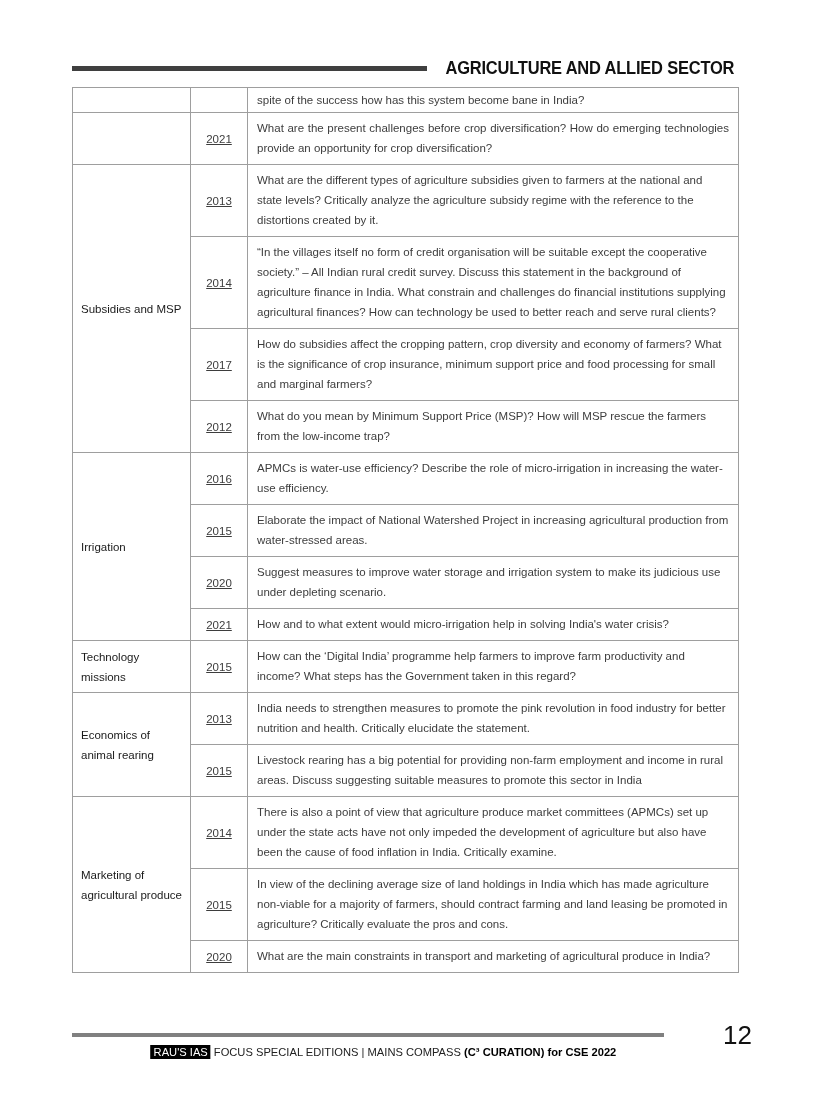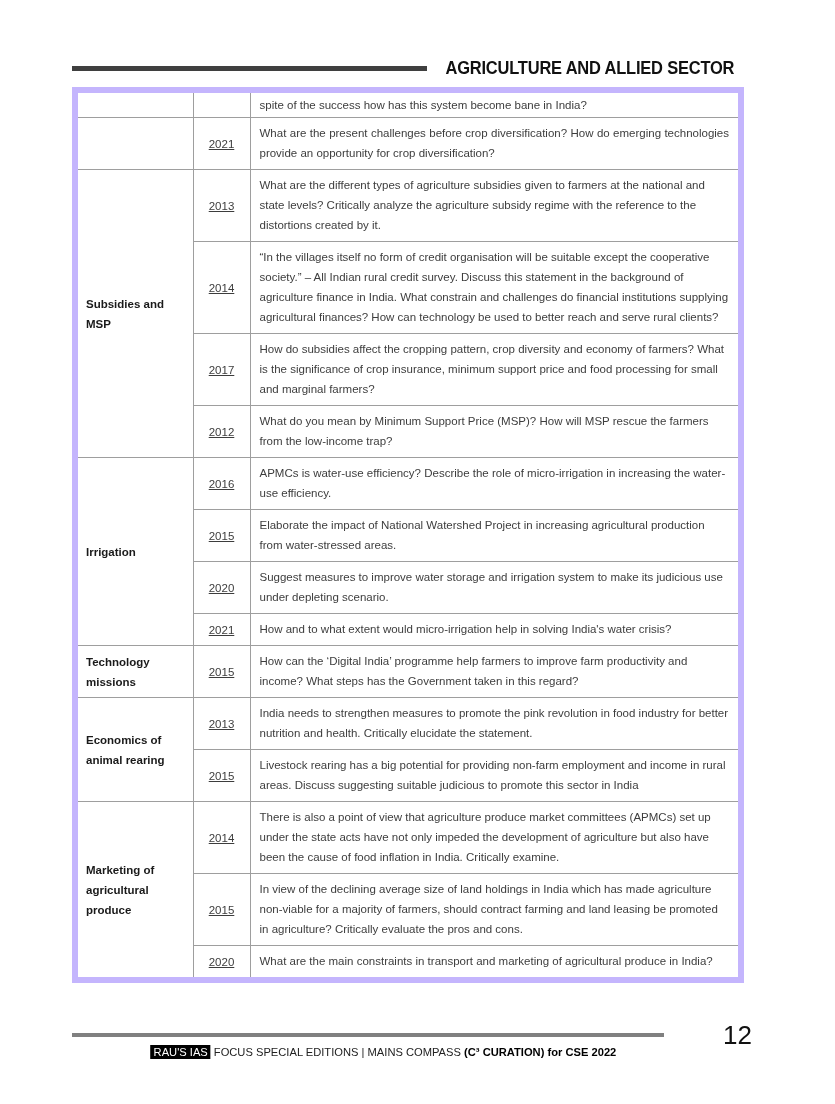--- a/index.html
+++ b/index.html
@@ -20,23 +20,23 @@
   }
   
   .qtable{
     position:absolute;left:72px;top:87px;width:666px;
     border-collapse:collapse;table-layout:fixed;
   }
   .qtable td{
     border:1px solid #9e9e9e;vertical-align:middle;
     font-size:11.5px;line-height:20px;
   }
-  .qtable{border:6px solid #c4b5fd;}
+  .qtable{border:1px solid #c4b5fd;}
   .topic-cell{
-    width:118px;padding:5px 8px;font-weight:700;color:#1a1a1a;line-height:18px;
+    width:118px;padding:5px 8px;font-weight:400;color:#1a1a1a;line-height:18px;
   }
   .year-cell{
     width:57px;text-align:center;padding:3px 2px;color:#3d3d3d;text-decoration:underline;
   }
   .q-cell{
     width:491px;padding:5px 9px 6px 9px;color:#3d3d3d;text-align:left;
   }
   .q-cell.justify{text-align:justify;}
   tr.tight td{padding-top:2px;padding-bottom:2px;}
   
@@ -130,21 +130,21 @@
         <td class="q-cell">How can the ‘Digital India’ programme help farmers to improve farm productivity and income? What steps has the Government taken in this regard?</td>
       </tr>
 
       <tr>
         <td class="topic-cell" rowspan="2">Economics of animal rearing</td>
         <td class="year-cell">2013</td>
         <td class="q-cell">India needs to strengthen measures to promote the pink revolution in food industry for better nutrition and health. Critically elucidate the statement.</td>
       </tr>
       <tr>
         <td class="year-cell">2015</td>
-        <td class="q-cell">Livestock rearing has a big potential for providing non-farm employment and income in rural areas. Discuss suggesting suitable judicious to promote this sector in India</td>
+        <td class="q-cell">Livestock rearing has a big potential for providing non-farm employment and income in rural areas. Discuss suggesting suitable measures to promote this sector in India</td>
       </tr>
 
       <tr>
         <td class="topic-cell" rowspan="3">Marketing of agricultural produce</td>
         <td class="year-cell">2014</td>
         <td class="q-cell">There is also a point of view that agriculture produce market committees (APMCs) set up under the state acts have not only impeded the development of agriculture but also have been the cause of food inflation in India. Critically examine.</td>
       </tr>
       <tr>
         <td class="year-cell">2015</td>
         <td class="q-cell">In view of the declining average size of land holdings in India which has made agriculture non-viable for a majority of farmers, should contract farming and land leasing be promoted in agriculture? Critically evaluate the pros and cons.</td>

